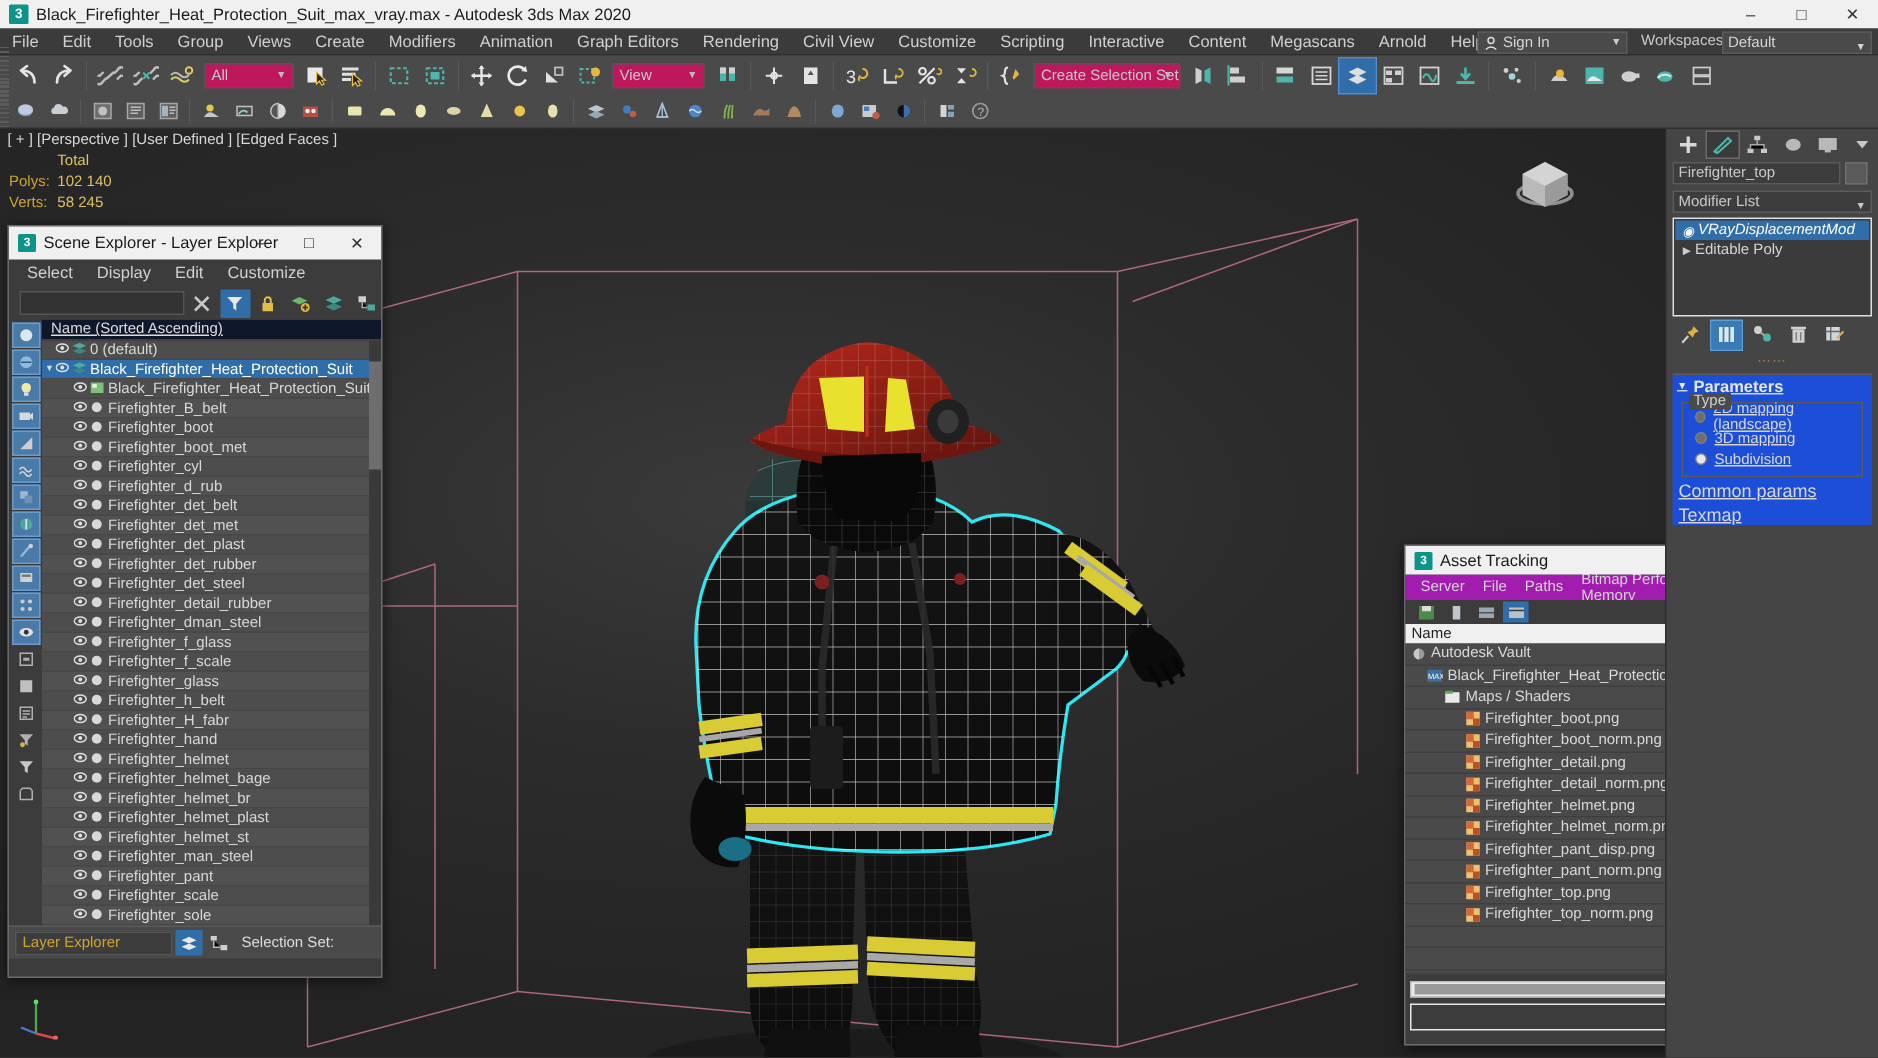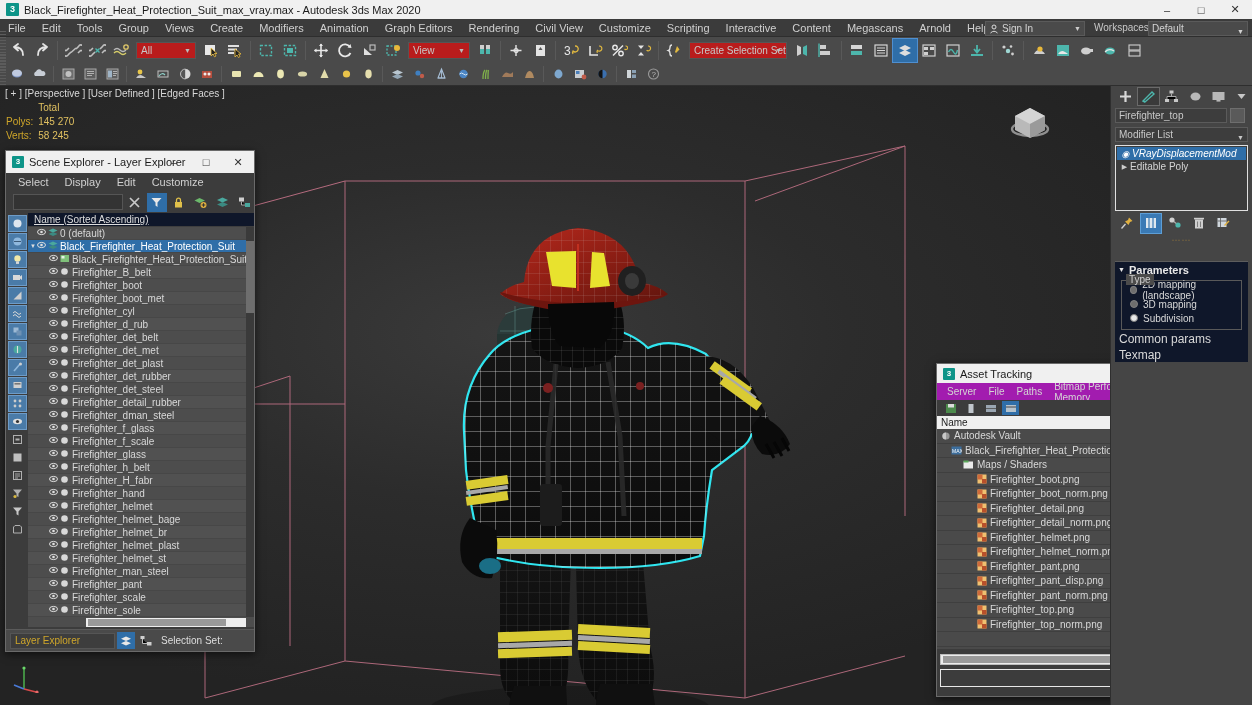--- a/index.html
+++ b/index.html
@@ -31,21 +31,21 @@
   
   .toolbar { background:#4a4a4a; height:49px; position:relative; border-bottom:1px solid #2e2e2e; }
   .tbrow { position:absolute; left:0; width:100%; display:flex; align-items:center; }
   .tbrow.r1 { top:1px; height:25px; }
   .tbrow.r2 { top:25px; height:24px; }
   .ti { width:24px; height:23px; display:flex; align-items:center; justify-content:center;
      position:relative; flex:0 0 auto; }
   .ti.sm { width:22px; height:22px; }
   .ti.active { background:#2f6ea8; outline:1px solid #4f8fd0; }
   .sep { width:1px; height:19px; background:#373737; margin:0 3px; flex:0 0 auto; border-right:1px solid #595959;}
-  .combo { height:17px; background:#b91c1c; border:1px solid #555; color:#c8c8c8; font-size:10px;
+  .combo { height:17px; background:#be185d; border:1px solid #555; color:#c8c8c8; font-size:10px;
      display:flex; align-items:center; padding-left:4px; position:relative; flex:0 0 auto; }
   .combo .caret { position:absolute; right:4px; font-size:7px; color:#bbb; }
   .grip { width:6px; height:40px; background:repeating-linear-gradient(0deg,#5c5c5c 0 1px,transparent 1px 3px); }
 
   
   .viewport { position:absolute; left:0; top:86px; width:1110px; height:619px;
      background:radial-gradient(ellipse 70% 60% at 45% 40%, #3a3a3a 0%, #2c2c2c 45%, #232323 100%); overflow:hidden; }
   .vp-label { position:absolute; left:5px; top:2px; color:#d8d8d8; font-size:10px; }
   .vp-stats { position:absolute; left:4px; top:14px; font-size:10px; line-height:12px; color:#cfa62a; }
   .vp-stats td { font-size:10px; color:#cfa62a; padding:0 3px 0 0; }
@@ -79,21 +79,21 @@
      border-bottom:1px solid #474747; background:#4d4d4d; }
   .row.alt { background:#515151; }
   .row.sel { background:#2f6ea8; color:#fff; }
   .row .eye { width:11px; text-align:center; font-size:9px; color:#e0e0e0; }
   .row .dot { width:11px; text-align:center; font-size:9px; }
   .row .nm { padding-left:2px; }
   .se-vscroll { position:absolute; right:0; top:14px; bottom:10px; width:8px; background:#3a3a3a; }
   .se-vthumb { position:absolute; left:0; top:14px; width:8px; height:72px; background:#6e6e6e; }
   .se-hscroll { position:absolute; left:58px; right:8px; bottom:0; height:9px; background:#eee; }
   .se-hthumb { position:absolute; left:2px; top:1px; width:138px; height:7px; background:#9a9a9a; }
-  .se-status { position:absolute; left:0; right:0; bottom:0; height:22px; background:#4a4a4a;
+  .se-status { position:absolute; left:0; right:0; bottom:12px; height:22px; background:#4a4a4a;
      border-top:1px solid #5a5a5a; display:flex; align-items:center; }
   .se-status .le { width:105px; height:16px; margin-left:4px; background:#3d3d3d; border:1px solid #555;
      color:#cfa62a; font-size:10px; padding-left:4px; line-height:14px; }
   .se-status .tbi { width:18px; height:17px; display:flex; align-items:center; justify-content:center; margin-left:2px;}
   .se-status .tbi.on { background:#2f6ea8; }
   .se-status .ss { margin-left:6px; font-size:10px; color:#ddd; }
 
   
   .at { position:absolute; left:936px; top:363px; width:300px; height:334px;
      background:#3c3c3c; border:1px solid #6a6a6a; box-shadow:0 2px 8px rgba(0,0,0,.6); }
@@ -142,21 +142,21 @@
   .cp-modcombo .caret { position:absolute; right:3px; top:3px; font-size:7px; }
   .cp-stack { margin:3px 4px 0; height:66px; background:#3b3b3b; border:1px solid #e0e0e0; padding:1px; }
   .mrow { height:13px; display:flex; align-items:center; font-size:10px; padding-left:2px; }
   .mrow.sel { background:#2f6ea8; color:#fff; font-style:italic; }
   .mrow .eye { width:13px; font-size:9px; text-align:center; }
   .mrow .arw { width:11px; font-size:7px; text-align:center; color:#ccc; }
   .cp-mtools { height:24px; display:flex; align-items:center; padding-left:6px; gap:4px; }
   .cp-mt { width:20px; height:19px; display:flex; align-items:center; justify-content:center; }
   .cp-mt.on { background:#3a7ab5; outline:1px solid #5d9ed6; }
   .dots { text-align:center; color:#9a7a3a; font-size:9px; letter-spacing:1px; height:10px; line-height:10px; }
-  .rollout { margin:16px 4px 0; background:#0f172a; border-top:1px solid #5d5d5d; }
+  .rollout { margin:4px 4px 0; background:#1d4ed8; border-top:1px solid #5d5d5d;text-decoration:underline; }
   .ro-hdr { height:15px; display:flex; align-items:center; font-size:11px; font-weight:bold; color:#e8e8e8;
      padding-left:3px; position:relative; }
   .ro-hdr .tri { font-size:7px; margin-right:4px; }
   .group { margin:3px 6px 0; border:1px solid #595959; padding:2px 4px 4px; position:relative; }
   .group .gl { position:absolute; top:-7px; left:4px; background:#4b4b4b; padding:0 3px;
      font-size:10px; color:#d0d0d0; }
   .radio { display:flex; align-items:center; font-size:10px; color:#d8d8d8; height:14px; }
   .radio .rb { width:8px; height:8px; border-radius:50%; background:#6e6e6e; margin:0 5px 0 4px;
      border:1px solid #808080; }
   .radio .rb.on { background:#e8e8e8; }
@@ -760,21 +760,21 @@
 
     <div class="vp-label">[ + ] [Perspective ] [User Defined ] [Edged Faces ]</div>
     <table class="vp-stats">
       <tbody>
           <tr>
             <td></td>
             <td class="v">Total</td>
           </tr>
       <tr>
             <td>Polys:</td>
-          <td class="v">145 270</td>
+          <td class="v">102 140</td>
           </tr>
       <tr>
             <td>Verts:</td>
           <td class="v">58 245</td>
           </tr>
     </tbody>
       </table>
 
     <svg class="viewcube" viewBox="0 0 50 44">
       <ellipse cx="25" cy="29" rx="18" ry="7" fill="none" stroke="#8f8f8f" stroke-width="2.4"></ellipse>
@@ -1503,34 +1503,20 @@
         </div>
         <div class="ar d3">
           <div class="c1">
             <span style="margin-right:3px;display:inline-flex">
               <svg width="10" height="10" viewBox="0 0 10 10">
                 <rect x="0.5" y="0.5" width="9" height="9" fill="#f0c070"></rect>
                 <rect x="0.5" y="0.5" width="5" height="5" fill="#d06a3a"></rect>
                 <rect x="5" y="5" width="4.5" height="4.5" fill="#b8502a"></rect>
               </svg>
             </span>
-            <span>Firefighter_pant.png</span>
-          </div>
-          <div class="c2">Found</div>
-          <div class="c3"></div>
-        </div>
-        <div class="ar d3">
-          <div class="c1">
-            <span style="margin-right:3px;display:inline-flex">
-              <svg width="10" height="10" viewBox="0 0 10 10">
-                <rect x="0.5" y="0.5" width="9" height="9" fill="#f0c070"></rect>
-                <rect x="0.5" y="0.5" width="5" height="5" fill="#d06a3a"></rect>
-                <rect x="5" y="5" width="4.5" height="4.5" fill="#b8502a"></rect>
-              </svg>
-            </span>
             <span>Firefighter_pant_disp.png</span>
           </div>
           <div class="c2">Found</div>
           <div class="c3"></div>
         </div>
         <div class="ar d3">
           <div class="c1">
             <span style="margin-right:3px;display:inline-flex">
               <svg width="10" height="10" viewBox="0 0 10 10">
                 <rect x="0.5" y="0.5" width="9" height="9" fill="#f0c070"></rect>

